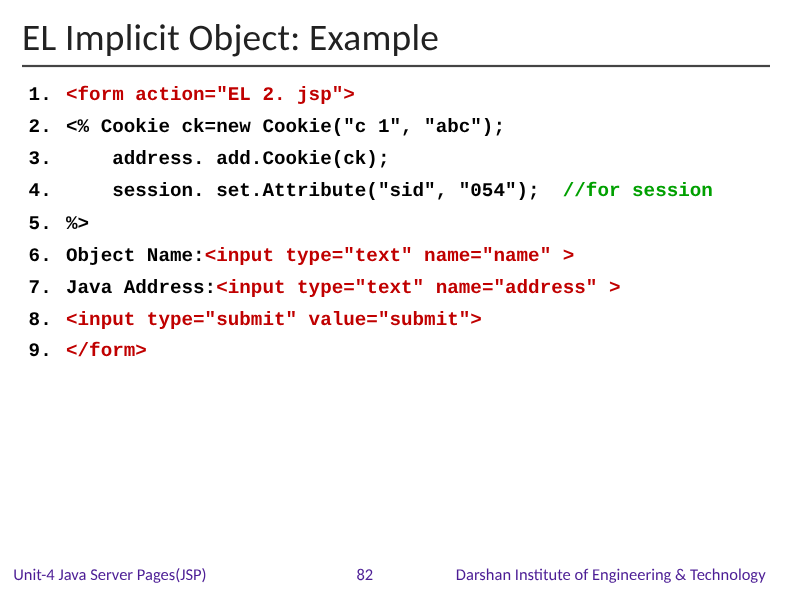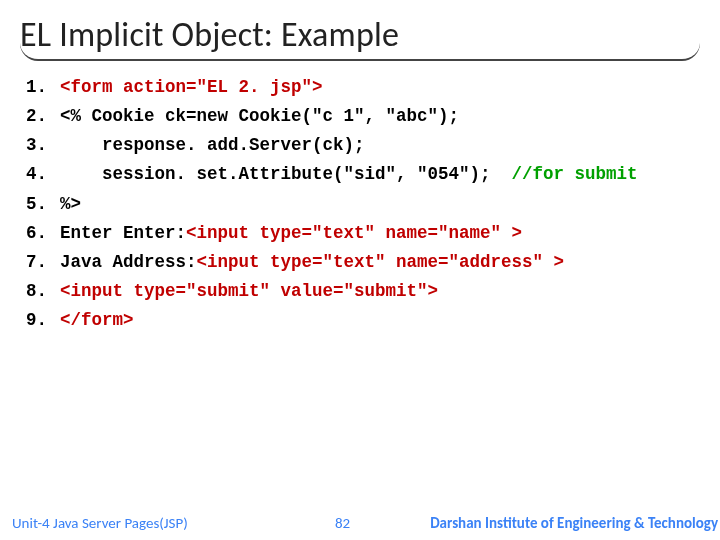--- a/index.html
+++ b/index.html
@@ -1,15 +1,15 @@
 <!DOCTYPE html>
 <html><head>
 <meta charset="utf-8">
 <style>
-  * { margin: 0; padding: 0; box-sizing: border-box; border-radius: 18px; }
+  * { margin: 0; padding: 0; box-sizing: border-box; }
   body {
     width: 720px;
     height: 540px;
     background: #fff;
     font-family: Calibri, "Segoe UI", Arial, sans-serif;
     position: relative;
     overflow: hidden;
   }
   .slide {
     width: 720px;
@@ -50,38 +50,37 @@
   .green { color: #00a000; }
   .footer {
     position: absolute;
     left: 0;
     right: 0;
     bottom: 0;
     height: 34px;
     display: flex;
     align-items: center;
     font-size: 15px;
-    color: #3b82f6;
+    color: #4c1d95;
   }
   .footer-left {
     padding-left: 12px;
     flex: 1;
     font-family: Calibri, Arial, sans-serif;
   }
   .footer-page {
     width: 60px;
     text-align: left;
     font-family: Calibri, Arial, sans-serif;
   }
   .footer-right {
     flex: 1;
     text-align: right;
-    padding-right: 2px;
+    padding-right: 24px;
     font-family: Calibri, Arial, sans-serif;
-    font-weight: bold;
   }
 </style>
 </head>
 <body>
 
 <div class="slide">
 
   <h1 class="title">EL Implicit Object: Example</h1>
 
   <div class="code-block">
@@ -91,36 +90,36 @@
       <span class="code"><span></span><span class="red">&lt;form action="EL 2. jsp"&gt;</span></span>
     </div>
 
     <div class="code-line">
       <span class="lineno">2.</span>
       <span class="code">&lt;% Cookie ck=new Cookie("c 1", "abc");</span>
     </div>
 
     <div class="code-line">
       <span class="lineno">3.</span>
-      <span class="code">    response. add.Server(ck);</span>
+      <span class="code">    address. add.Cookie(ck);</span>
     </div>
 
     <div class="code-line">
       <span class="lineno">4.</span>
-      <span class="code"><span>    session. set.Attribute("sid", "054");  </span><span class="green">//for submit</span></span>
+      <span class="code"><span>    session. set.Attribute("sid", "054");  </span><span class="green">//for session</span></span>
     </div>
 
     <div class="code-line">
       <span class="lineno">5.</span>
       <span class="code">%&gt;</span>
     </div>
 
     <div class="code-line">
       <span class="lineno">6.</span>
-      <span class="code"><span>Enter Enter:</span><span class="red">&lt;input type="text" name="name" &gt;</span></span>
+      <span class="code"><span>Object Name:</span><span class="red">&lt;input type="text" name="name" &gt;</span></span>
     </div>
 
     <div class="code-line">
       <span class="lineno">7.</span>
       <span class="code"><span>Java Address:</span><span class="red">&lt;input type="text" name="address" &gt;</span></span>
     </div>
 
     <div class="code-line">
       <span class="lineno">8.</span>
       <span class="code"><span class="red">&lt;input type="submit" value="submit"&gt;</span></span>

